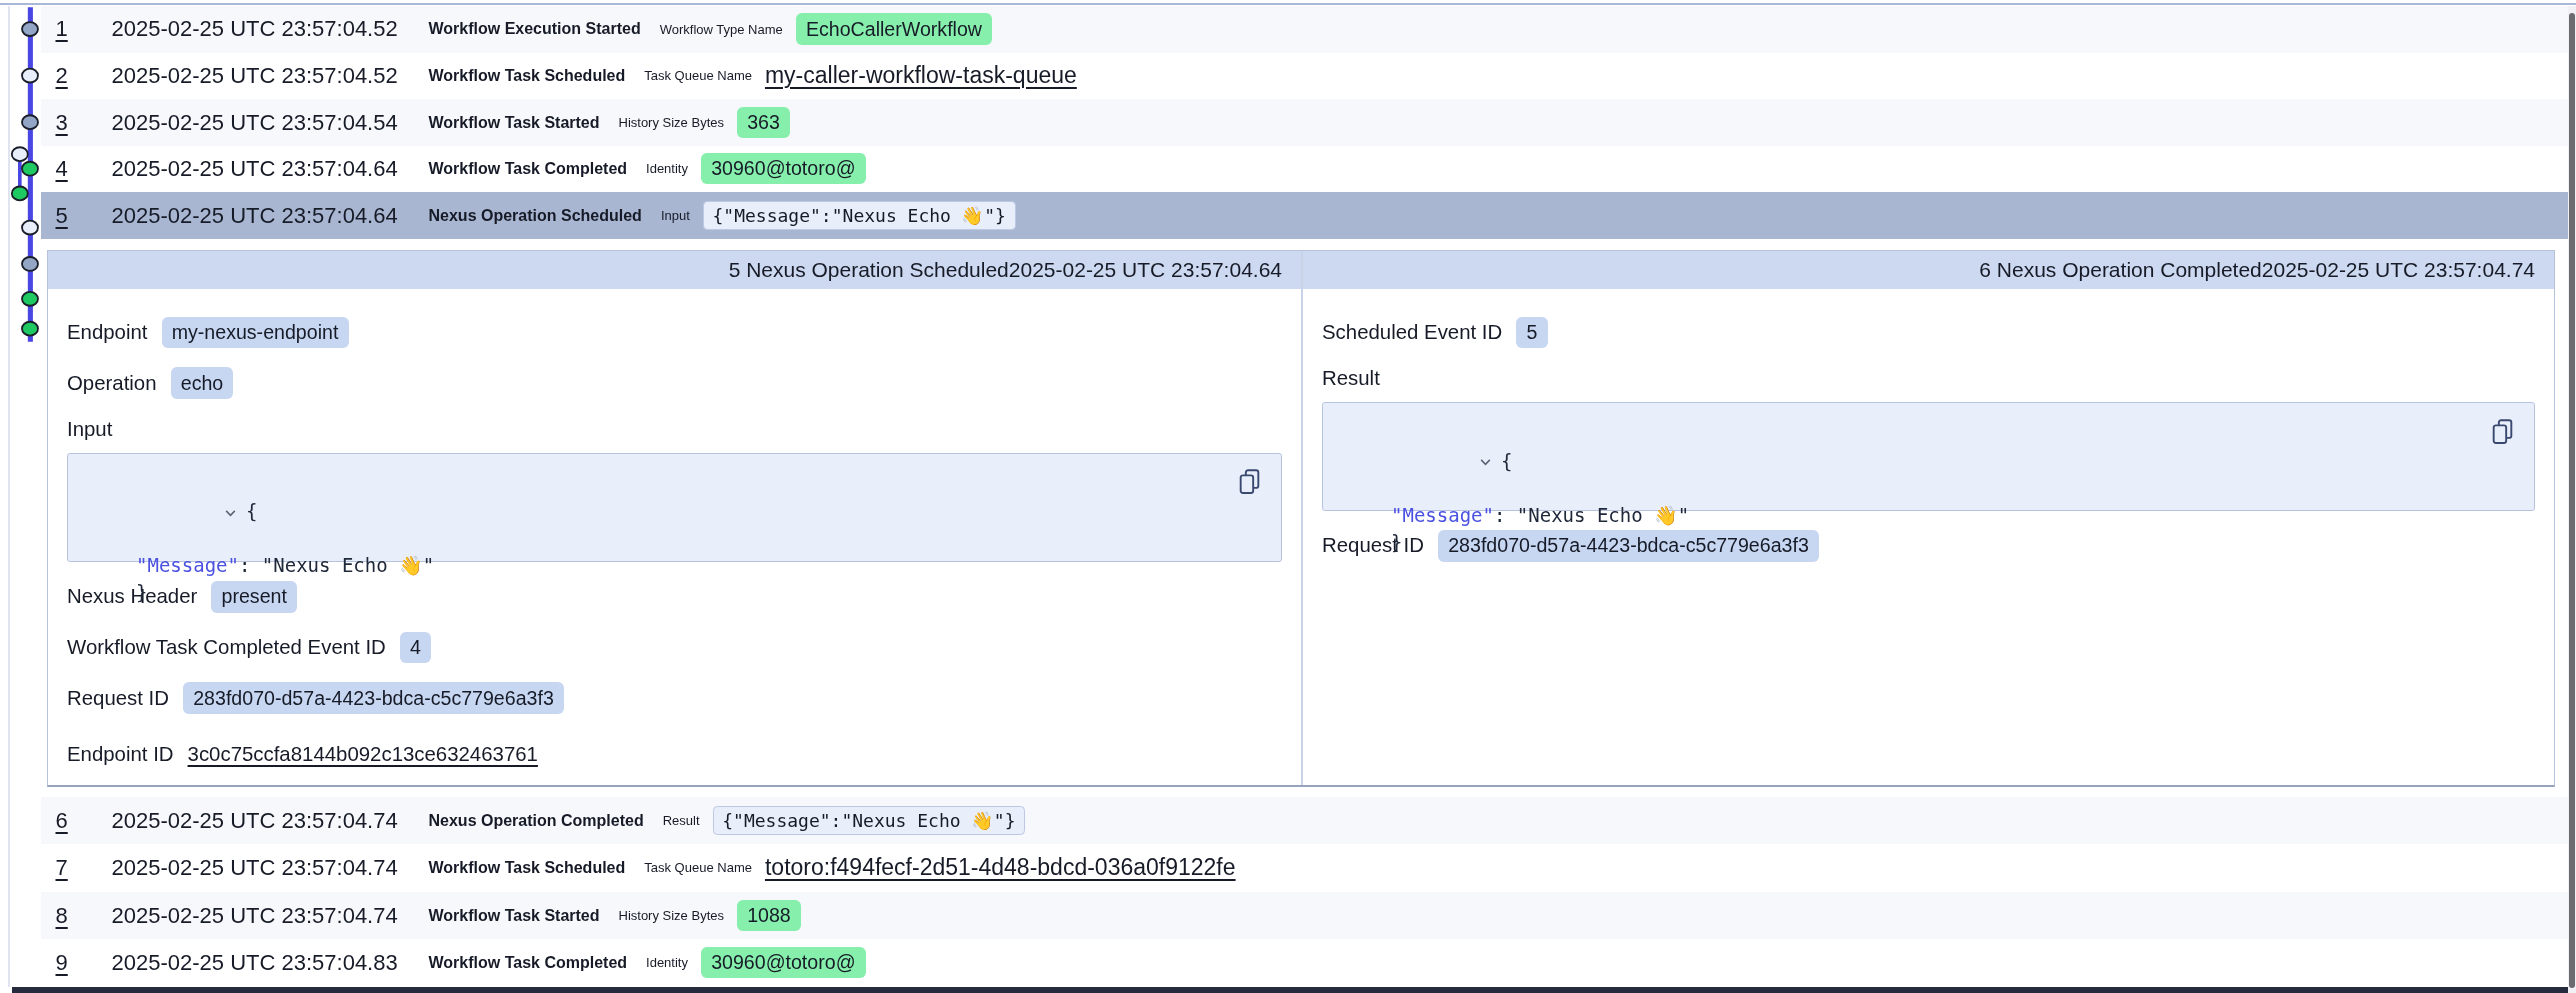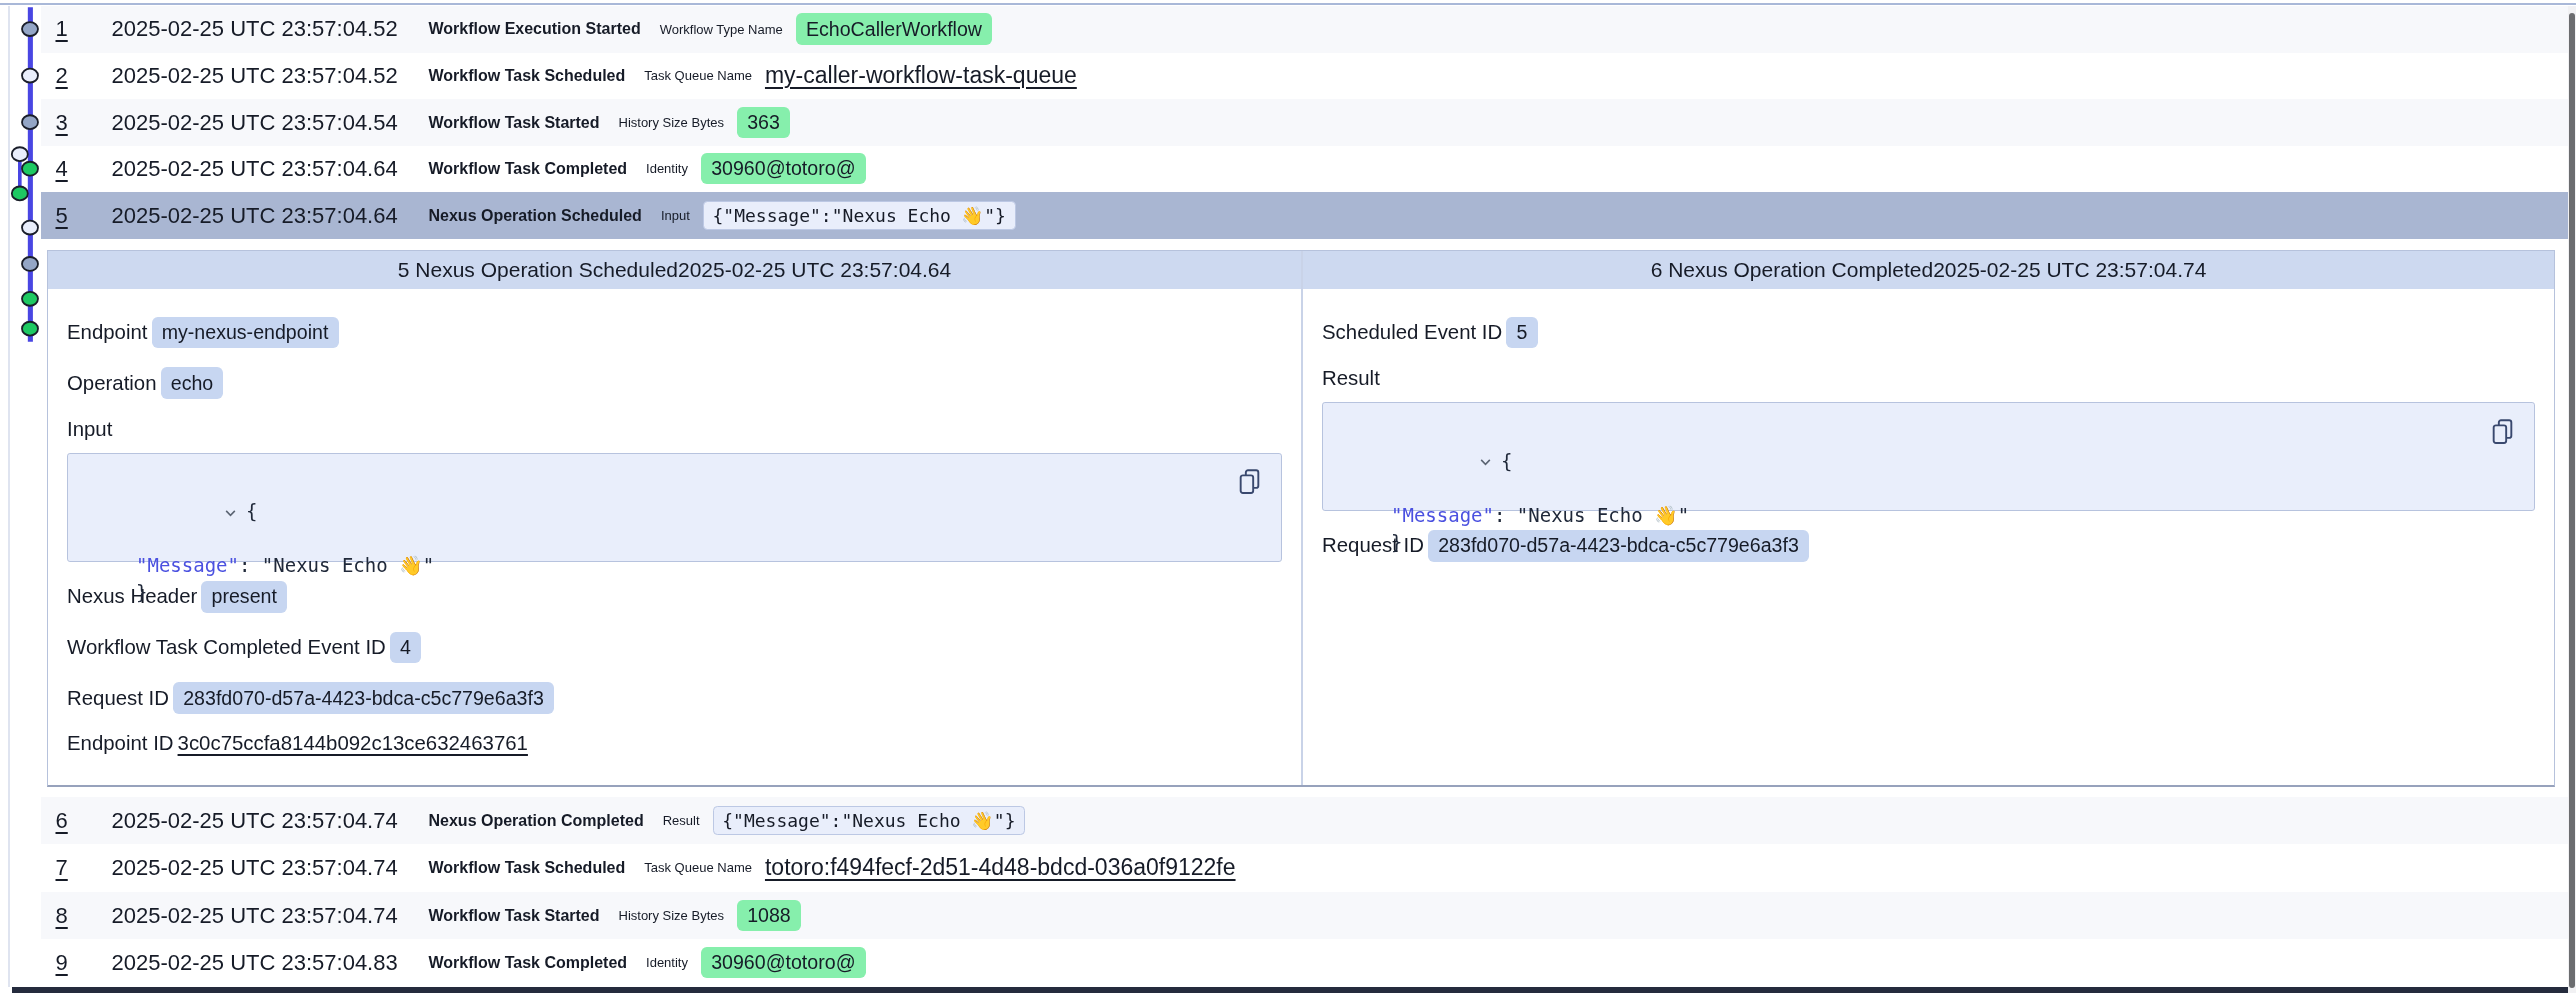--- a/index.html
+++ b/index.html
@@ -29,27 +29,27 @@
   .val.link{font-size:23px;text-decoration:underline;text-underline-offset:4.4px;}
   .val.mono{font-family:"DejaVu Sans Mono",monospace;font-size:18px;background:#e9eefb;
             border:1.5px solid #bcc8e4;border-radius:4.4px;padding:2.9px 8.7px;}
 
   
   .panel{position:absolute;left:47px;top:250px;width:2508px;height:537px;background:#ffffff;
          border:1.5px solid #b6c2dc;border-bottom:2.9px solid #97a2bc;display:flex;box-sizing:border-box;}
   .pcol{height:100%;box-sizing:border-box;}
   .pcol.left{width:1255px;border-right:2.2px solid #c9d3e8;}
   .pcol.right{flex:1;}
-  .panel-header{height:38px;background:#cdd9f0;display:flex;justify-content:center;align-items:center;
+  .panel-header{height:38px;background:#cdd9f0;display:flex;justify-content:flex-end;align-items:center;
                 padding:0 19px;font-size:21px;}
   .panel-body{padding:8.7px 19px 0 19px;}
-  .field{display:flex;align-items:center;margin-top:19px;font-size:20.4px;gap:4px;}
+  .field{display:flex;align-items:center;margin-top:19px;font-size:20.4px;gap:14px;}
   .field .fval-badge{background:#c7d6f1;border-radius:5.8px;padding:4.4px 10.2px;font-size:19.6px;}
   .field .fval-link{font-size:20.4px;text-decoration:underline;text-underline-offset:4.4px;}
-  .field.gap-top{margin-top:18px;text-align:right;}
+  .field.gap-top{margin-top:29px;text-align:right;}
   .field-code{margin-top:19px;}
   .field-code .code-label{font-size:20.4px;}
   .codeblock{position:relative;margin-top:11.6px;height:109px;background:#e9eefb;border:1.5px solid #b7c3de;
              border-radius:2.9px;box-sizing:border-box;padding:17.5px 0 0 16px;
              font-family:"DejaVu Sans Mono",monospace;font-size:19px;line-height:27px;color:#20293a;}
   .codeblock .ln{white-space:pre;display:flex;align-items:center;}
   .codeblock .ind1{padding-left:26px;}
   .codeblock .ind2{padding-left:52px;}
   .jkey{color:#4b51e0;}
   .chev{display:inline-block;margin-right:8.7px;}

